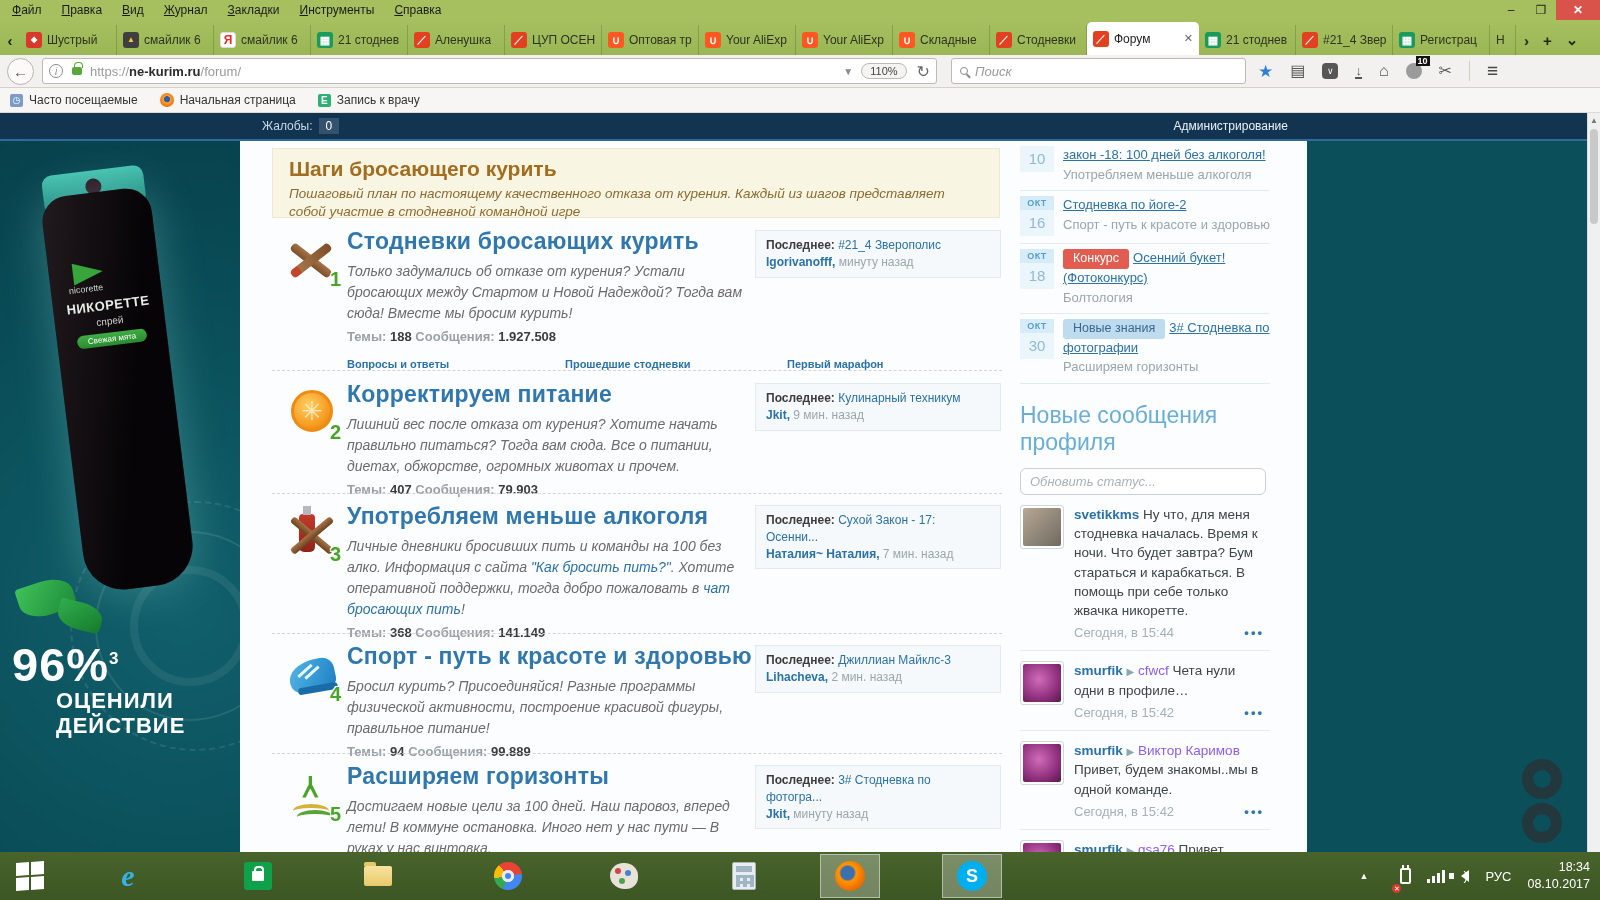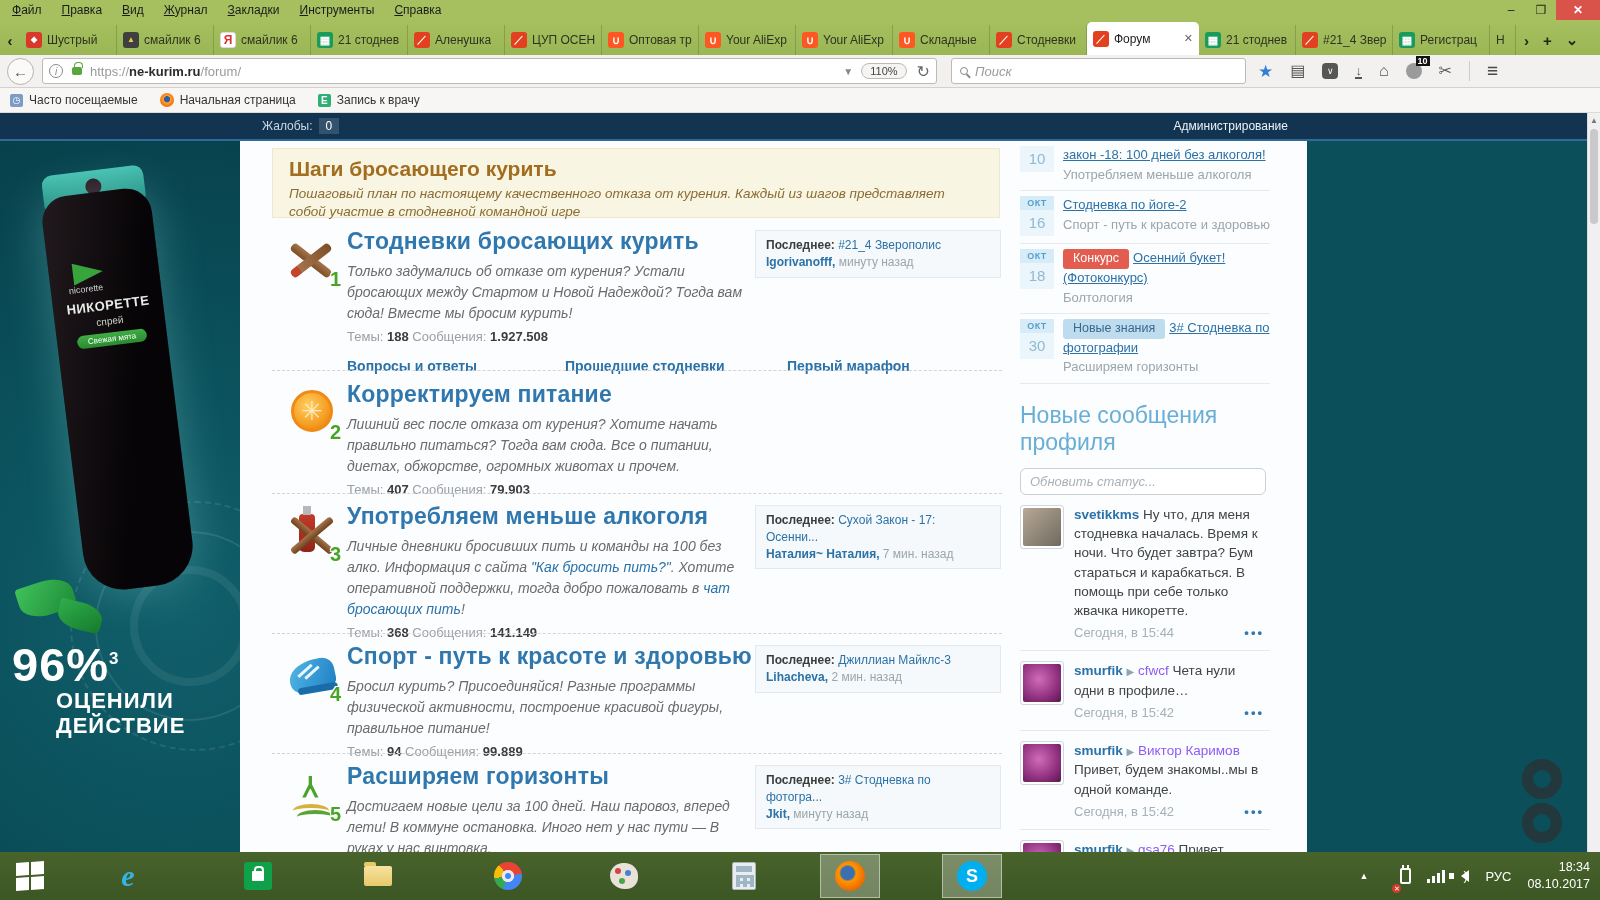--- a/index.html
+++ b/index.html
@@ -169,24 +169,24 @@
   .horiz-ic .man { position:absolute; left:10px; top:0; font-size:26px; font-weight:bold; color:#4aa42c; transform:scaleY(1.1); }
   .horiz-ic .arc1 { position:absolute; left:0; top:36px; width:36px; height:14px; border-radius:50%;
     border-top:4px solid #d8b13c; }
   .horiz-ic .arc2 { position:absolute; left:4px; top:42px; width:36px; height:14px; border-radius:50%;
     border-top:4px solid #58a534; }
 
   .cat .txt { margin-left:75px; width:405px; }
   .cat h2 { font-size:23px; font-weight:bold; color:#3077ad; margin-bottom:6px; letter-spacing:.2px; }
   .cat .desc { font-size:14px; font-style:italic; color:#6b6b6b; line-height:1.5; }
   .cat .desc .ilink { color:#2a72a8; }
-  .stats { margin-top:5px; font-size:13px; color:#9aa0a5; }
+  .stats { margin-top:5px; font-size:13px; color:#9aa0a5;font-weight:bold; }
   .stats b { color:#3c3c3c; }
   .sublinks { margin-top:14px; display:flex; width:660px; }
-  .sublinks span { font-size:14px; font-weight:bold; color:#2a72a8; }
+  .sublinks span { font-size:11px; font-weight:bold; color:#2a72a8; }
   .sublinks span:nth-child(1){ width:218px; } .sublinks span:nth-child(2){ width:222px; }
   .lastbox { position:absolute; left:483px; top:2px; width:246px; min-height:48px;
     background:#f6f9fb; border:1px solid #e3eaef; padding:6px 10px; font-size:12px; line-height:1.4; color:#444; }
   .lastbox .llabel { font-weight:bold; color:#3c3c3c; }
   .lastbox .llink, .lastbox .luser { color:#2a72a8; }
   .lastbox .luser { font-weight:bold; }
   .lastbox .ltime { color:#9aa6ad; }
   .catsep { position:absolute; left:32px; width:730px; border-top:1px dashed #d4d4d4; }
 
   
@@ -486,20 +486,26 @@
             <span class="catnum">2</span>
           </div>
         <div class="txt">
           <h2>Корректируем питание</h2>
           <div class="desc">Лишний вес после отказа от курения? Хотите начать правильно питаться? Тогда вам сюда. Все о питании, диетах, обжорстве, огромных животах и прочем.</div>
           <div class="stats">
             <span>Темы:</span> <b>407</b>
             <span>Сообщения:</span> <b>79.903</b>
           </div>
         </div>
+        <div class="lastbox">
+          <span class="llabel">Последнее:</span>
+          <span class="llink">Кулинарный техникум</span><br>
+          <span class="luser">Jkit,</span>
+          <span class="ltime">9 мин. назад</span>
+        </div>
       </div>
       <div class="catsep" style="top:352px;"></div>
 
       <div class="cat" style="top:362px;">
         <div class="icon">
             <span class="bottle-ic"></span>
             <span class="xmark xthin"></span>
             <span class="catnum">3</span>
           </div>
         <div class="txt">

